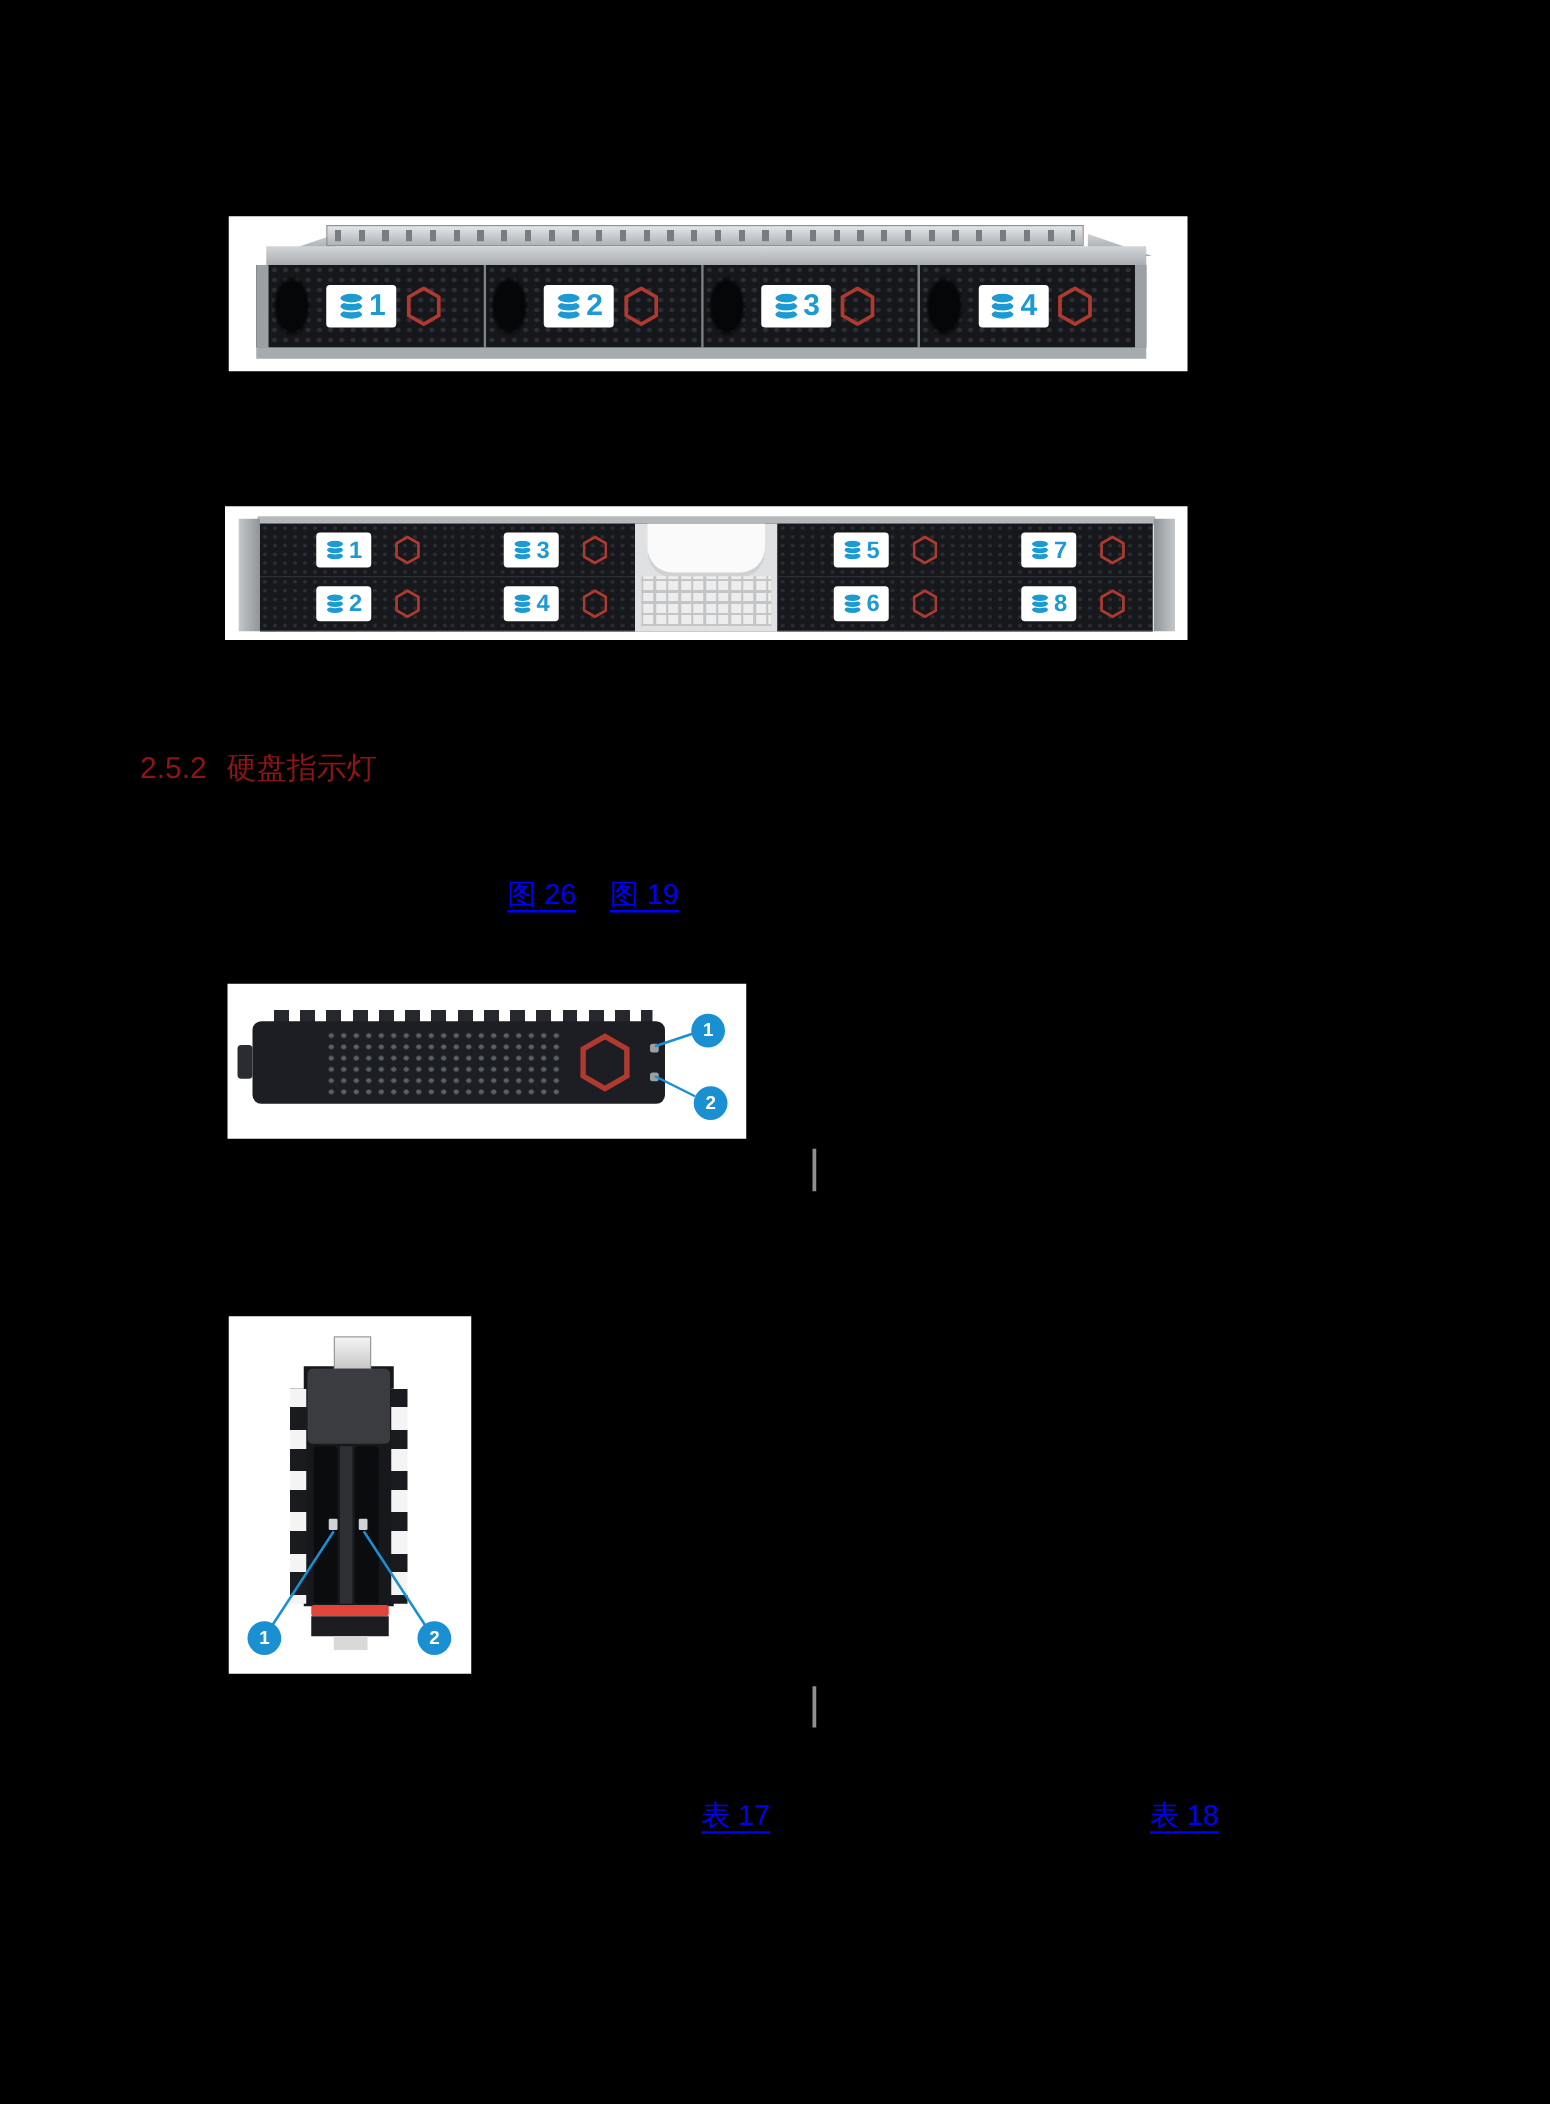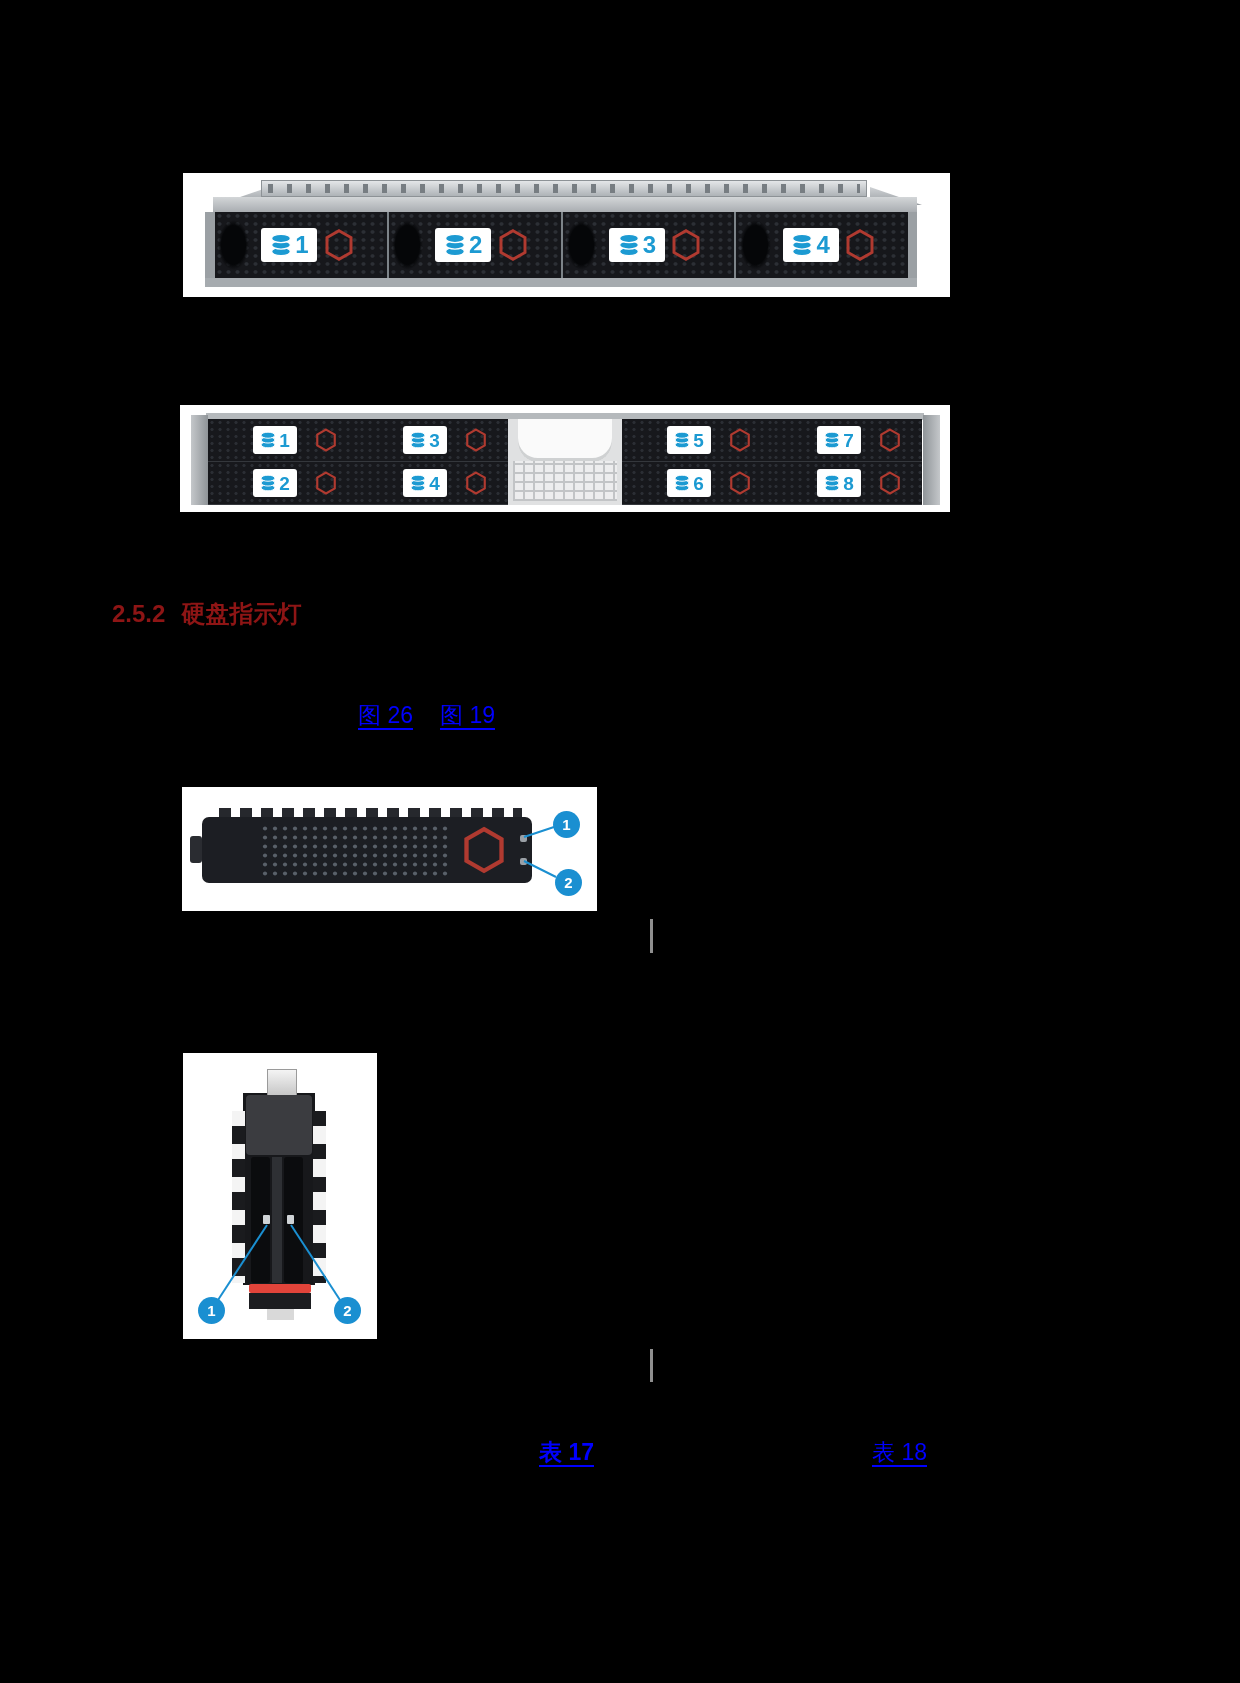--- a/index.html
+++ b/index.html
@@ -103,26 +103,26 @@
   .f4-rail-mid{position:absolute;left:89px;top:104px;width:10px;height:126px;background:#2e3034;}
   .f4-led{position:absolute;width:7px;height:9px;background:#cfd3d6;border-radius:1px;}
   .f4-led.l1{left:80px;top:162px;}
   .f4-led.l2{left:104px;top:162px;}
   .f4-latch{position:absolute;left:66px;top:231px;width:62px;height:9px;
     background:var(--latch-red);border-radius:2px;}
   .f4-bottom{position:absolute;left:66px;top:240px;width:62px;height:16px;background:#1c1d20;}
   .f4-tab-b{position:absolute;left:84px;top:256px;width:27px;height:11px;background:#d9d9d9;}
 
   
-  .heading{position:absolute;left:112px;top:598px;font-size:24px;font-weight:bold;
+  .heading{position:absolute;left:112px;top:598px;font-size:24px;font-weight:normal;
     color:var(--heading-red);white-space:nowrap;}
   .heading .sec-title{margin-left:16px;}
   .doclink{position:absolute;font-size:23px;color:var(--link-blue);
     text-decoration:underline;text-decoration-thickness:2px;text-underline-offset:5px;
-    white-space:nowrap;cursor:pointer;}
+    white-space:nowrap;cursor:pointer;margin-left:48px;}
   .vline{position:absolute;width:3px;background:var(--divider-gray);}
 </style>
 </head>
 <body style="background: rgb(0, 0, 0);">
 
 <svg width="0" height="0" style="position:absolute" aria-hidden="true">
   <defs>
     <symbol id="icon-disk" viewBox="0 0 20 22">
       <g fill="currentColor" stroke="#fff" stroke-width="1.2">
         <ellipse cx="10" cy="17" rx="8.6" ry="3.8"></ellipse>
@@ -351,16 +351,16 @@
     <div class="badge" style="left:15px;top:244px;">
       <span>1</span>
     </div>
     <div class="badge" style="left:151px;top:244px;">
       <span>2</span>
     </div>
   </figure>
 
   <div class="vline" style="left:650px;top:1349px;height:33px;"></div>
 
-  <a class="doclink" style="left:539px;top:1437px;font-weight:bold;">表 17</a>
+  <a class="doclink" style="left:513px;top:1437px;">表 17</a>
   <a class="doclink" style="left:872px;top:1437px;text-align:center;">表 18</a>
 
 </div>
 
 </body></html>

